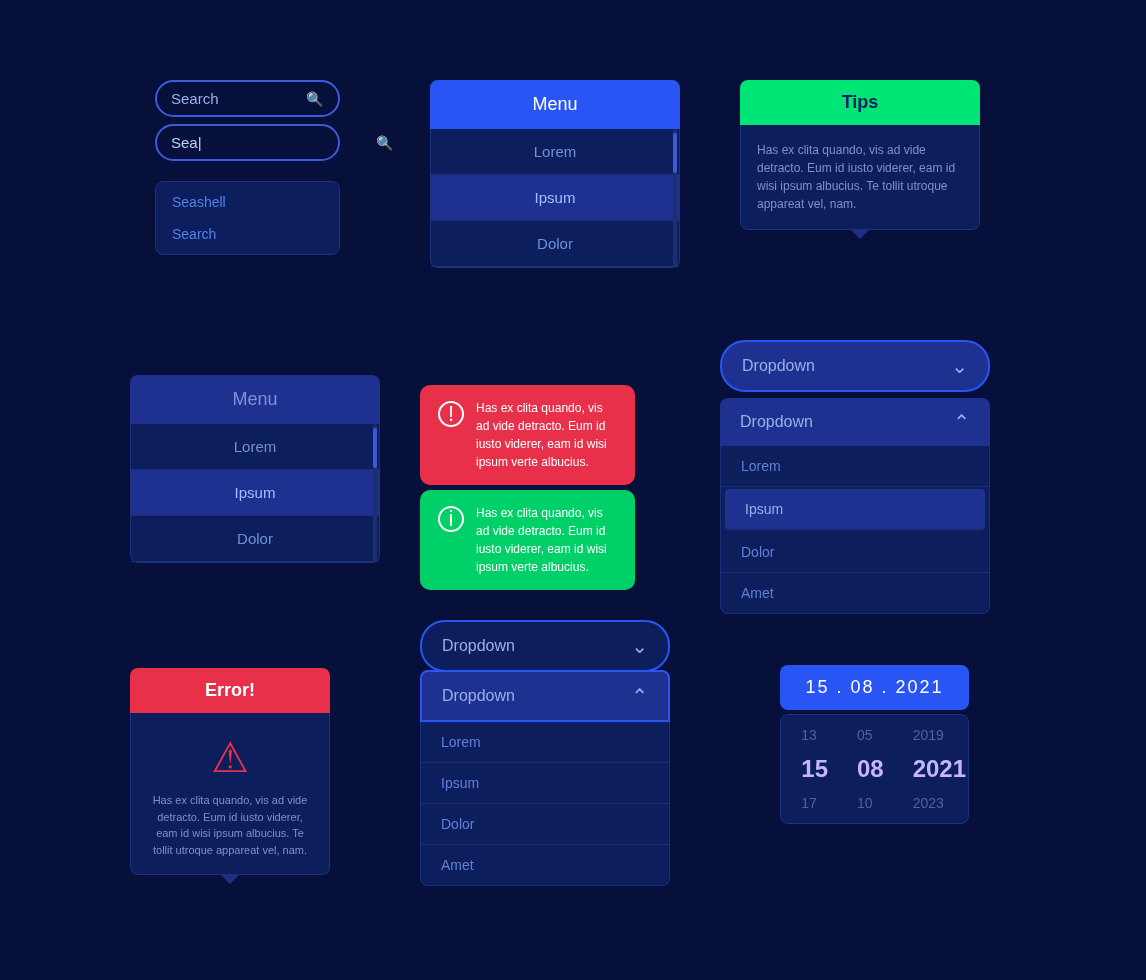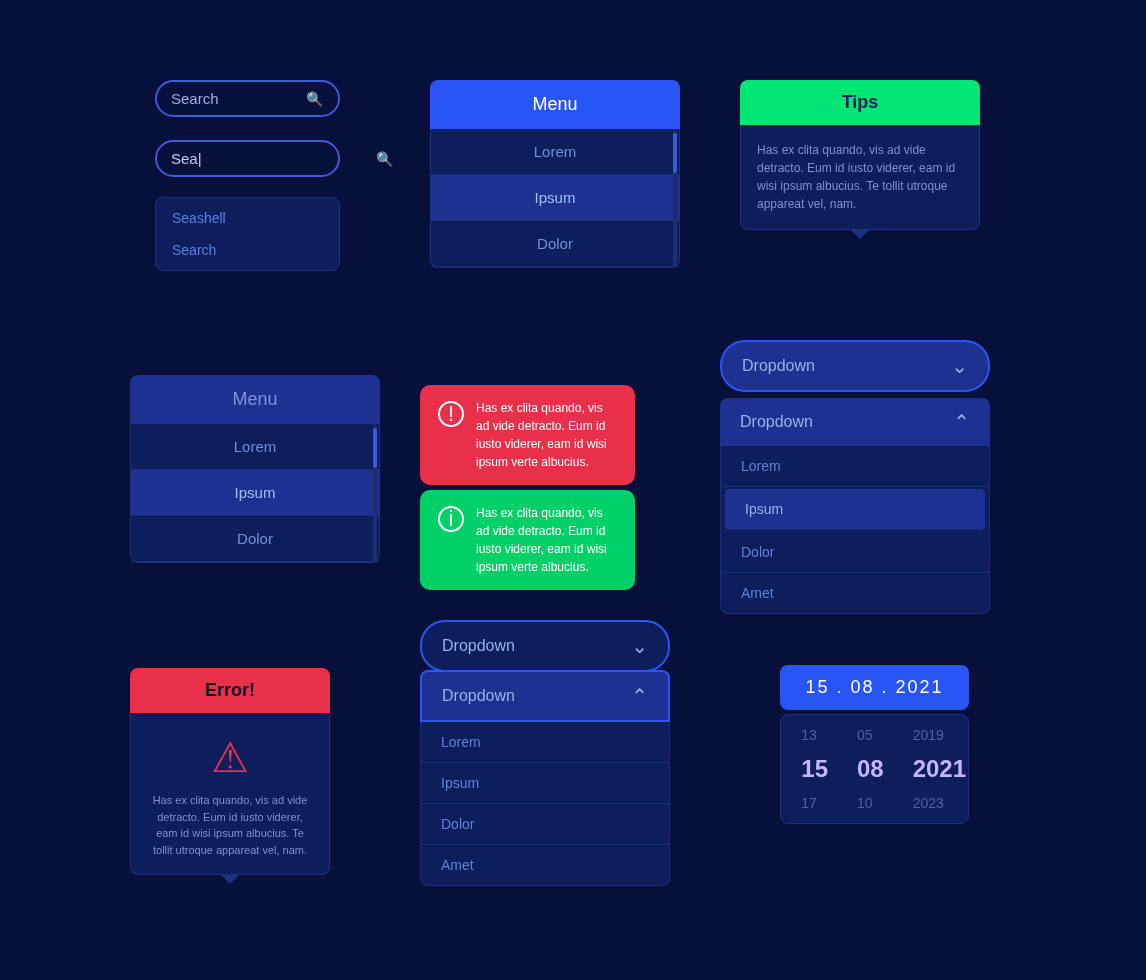--- a/index.html
+++ b/index.html
@@ -339,21 +339,21 @@
       position: absolute;
       top: 668px;
       left: 130px;
       width: 200px;
     }
     .error-header {
       background: #e8304a;
       border-radius: 8px 8px 0 0;
       text-align: center;
       padding: 12px;
-      color: #0f172a;
+      color: #ffffff;
       font-size: 18px;
       font-weight: 600;
     }
     .error-body {
       background: #0d1e5c;
       border: 1px solid #1e3080;
       border-top: none;
       padding: 20px 16px 16px;
       border-radius: 0 0 8px 8px;
       text-align: center;
@@ -427,21 +427,21 @@
 </head>
 <body>
 
 <div class="search-widget" style="top:80px; left:155px;">
   <div class="search-box">
     <input type="text" style="color: rgb(154, 176, 232);" readonly="" value="Search" placeholder="Search">
     <span class="search-icon-unicode">🔍</span>
   </div>
 </div>
 
-<div class="search-widget" style="top:140px; left:155px;">
+<div class="search-widget" style="top:124px; left:155px;">
   <div class="search-active">
     <input type="text" value="Sea|" style="color: rgb(192, 208, 248);">
     <span class="search-icon-unicode">🔍</span>
   </div>
   <div class="search-dropdown">
     <div class="search-suggestion">Seashell</div>
     <div class="search-suggestion">Search</div>
   </div>
 </div>
 

